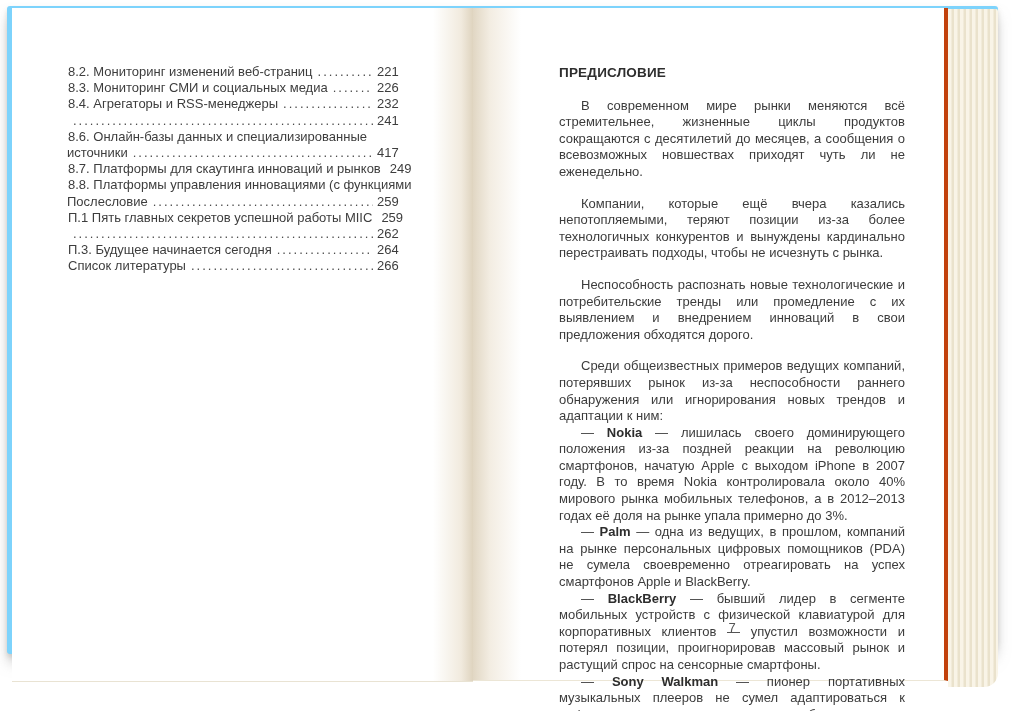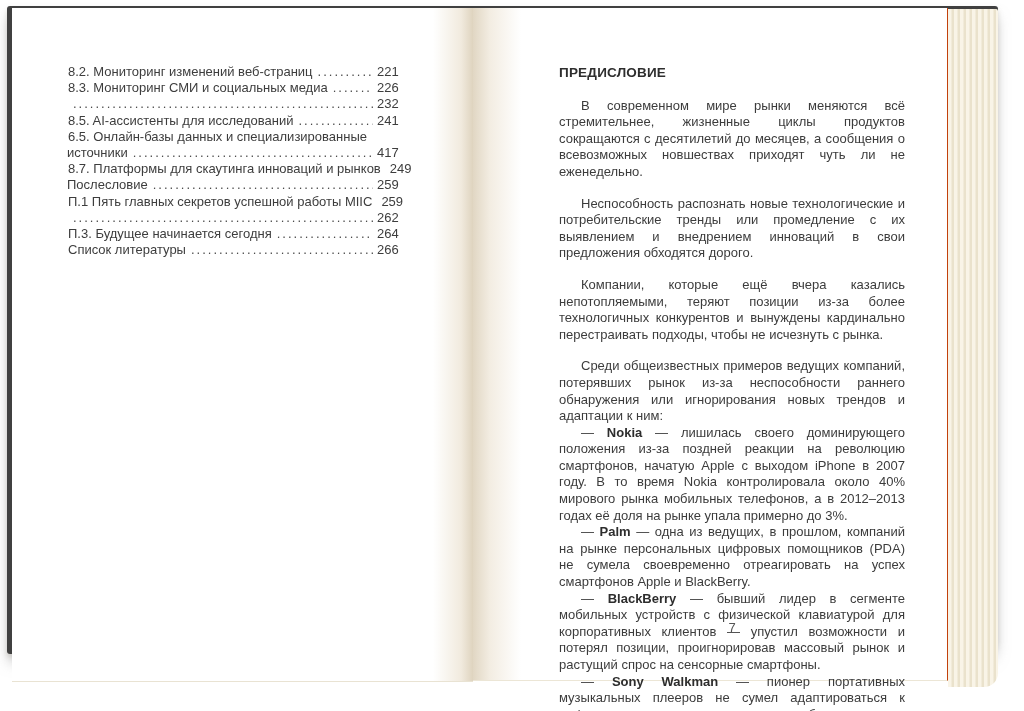--- a/index.html
+++ b/index.html
@@ -9,21 +9,21 @@
     font-family: "Liberation Sans", "DejaVu Sans", sans-serif;
     color: #3f3f3f;
     position: relative;
   }
 
   
   .book-base {
     position: absolute;
     left: 7px; top: 6px;
     width: 991px; height: 648px;
-    background: #404040;
+    background: #7dd3fc;
     border-radius: 3px 3px 16px 3px;
     box-shadow: 0 10px 14px -2px rgba(150,150,150,0.55),
                 0 3px 5px rgba(180,175,160,0.4);
   }
 
   
   .page-stack {
     position: absolute;
     right: 0; top: 3px;
     width: 50px; height: 678px;
@@ -42,21 +42,21 @@
   .page-left {
     left: 5px;
     width: 461px;
     height: 674px;
     border-bottom: 1px solid #e9e3d3;
   }
   .page-right {
     left: 466px;
     width: 475px;
     height: 673px;
-    border-right: 1px solid #c2410c;
+    border-right: 4px solid #c2410c;
     border-bottom: 1px solid #ece6d6;
   }
   .spine-shadow-left {
     position: absolute; right: 0; top: 0; bottom: 0; width: 40px;
     background: linear-gradient(90deg,
       rgba(224,209,182,0) 0%,
       rgba(224,209,182,0.45) 70%,
       rgba(205,188,156,0.65) 100%);
   }
   .spine-shadow-right {
@@ -139,40 +139,43 @@
           <span class="toc-label">8.2. Мониторинг изменений веб-страниц</span>
           <span class="leader"></span>
           <span class="toc-page">221</span>
         </div>
         <div class="toc-row indented">
           <span class="toc-label">8.3. Мониторинг СМИ и социальных медиа</span>
           <span class="leader"></span>
           <span class="toc-page">226</span>
         </div>
         <div class="toc-row indented">
+          <span class="toc-label">8.4. Агрегаторы и RSS-менеджеры</span>
           <span class="leader"></span>
           <span class="toc-page">232</span>
         </div>
         <div class="toc-row indented">
-          <span class="toc-label">8.5. AI-ассистенты для исследований</span>
           <span class="leader"></span>
           <span class="toc-page">241</span>
         </div>
         <div class="toc-row indented">
-          <span class="toc-label">6.5. Онлайн-базы данных и специализированные</span>
+          <span class="toc-label">8.6. Онлайн-базы данных и специализированные</span>
         </div>
         <div class="toc-row">
           <span class="toc-label">источники</span>
           <span class="leader"></span>
           <span class="toc-page">417</span>
         </div>
         <div class="toc-row indented">
           <span class="toc-label">8.7. Платформы для скаутинга инноваций и рынков</span>
           <span class="leader"></span>
           <span class="toc-page">249</span>
+        </div>
+        <div class="toc-row indented">
+          <span class="toc-label">8.8. Платформы управления инновациями (с функциями</span>
         </div>
         <div class="toc-row">
           <span class="toc-label">Послесловие</span>
           <span class="leader"></span>
           <span class="toc-page">259</span>
         </div>
         <div class="toc-row indented">
           <span class="toc-label">П.1 Пять главных секретов успешной работы MIIC</span>
           <span class="leader"></span>
           <span class="toc-page">259</span>
@@ -193,22 +196,22 @@
         </div>
       </div>
   </div>
 
   <div class="page page-right">
     <div class="spine-shadow-right"></div>
     <div class="preface">
       <div class="preface-title">ПРЕДИСЛОВИЕ</div>
       <div id="preface-body">
           <p class="para">В современном мире рынки меняются всё стремительнее, жизненные циклы продуктов сокращаются с десятилетий до месяцев, а сообщения о всевозможных новшествах приходят чуть ли не еженедельно.</p>
+          <p class="para">Компании, которые ещё вчера казались непотопляемыми, теряют позиции из-за более технологичных конкурентов и вынуждены кардинально перестраивать подходы, чтобы не исчезнуть с рынка.</p>
           <p class="para">Неспособность распознать новые технологические и потребительские тренды или промедление с их выявлением и внедрением инноваций в свои предложения обходятся дорого.</p>
-          <p class="para">Компании, которые ещё вчера казались непотопляемыми, теряют позиции из-за более технологичных конкурентов и вынуждены кардинально перестраивать подходы, чтобы не исчезнуть с рынка.</p>
           <p class="para tight">Среди общеизвестных примеров ведущих компаний, потерявших рынок из-за неспособности раннего обнаружения или игнорирования новых трендов и адаптации к ним:</p>
           <p class="para bullet">— <b>Nokia</b> — лишилась своего доминирующего положения из-за поздней реакции на революцию смартфонов, начатую Apple с выходом iPhone в 2007 году. В то время Nokia контролировала около 40% мирового рынка мобильных телефонов, а в 2012–2013 годах её доля на рынке упала примерно до 3%.</p>
           <p class="para bullet">— <b>Palm</b> — одна из ведущих, в прошлом, компаний на рынке персональных цифровых помощников (PDA) не сумела своевременно отреагировать на успех смартфонов Apple и BlackBerry.</p>
           <p class="para bullet">— <b>BlackBerry</b> — бывший лидер в сегменте мобильных устройств с физической клавиатурой для корпоративных клиентов — упустил возможности и потерял позиции, проигнорировав массовый рынок и растущий спрос на сенсорные смартфоны.</p>
           <p class="para bullet">— <b>Sony Walkman</b> — пионер портативных музыкальных плееров не сумел адаптироваться к цифровизации и новым моделям потребления музыки, проиграв конкуренцию цифровым форматам и продуктам Apple (iPod).</p>
         </div>
     </div>
     <div class="folio">7</div>
   </div>
 

